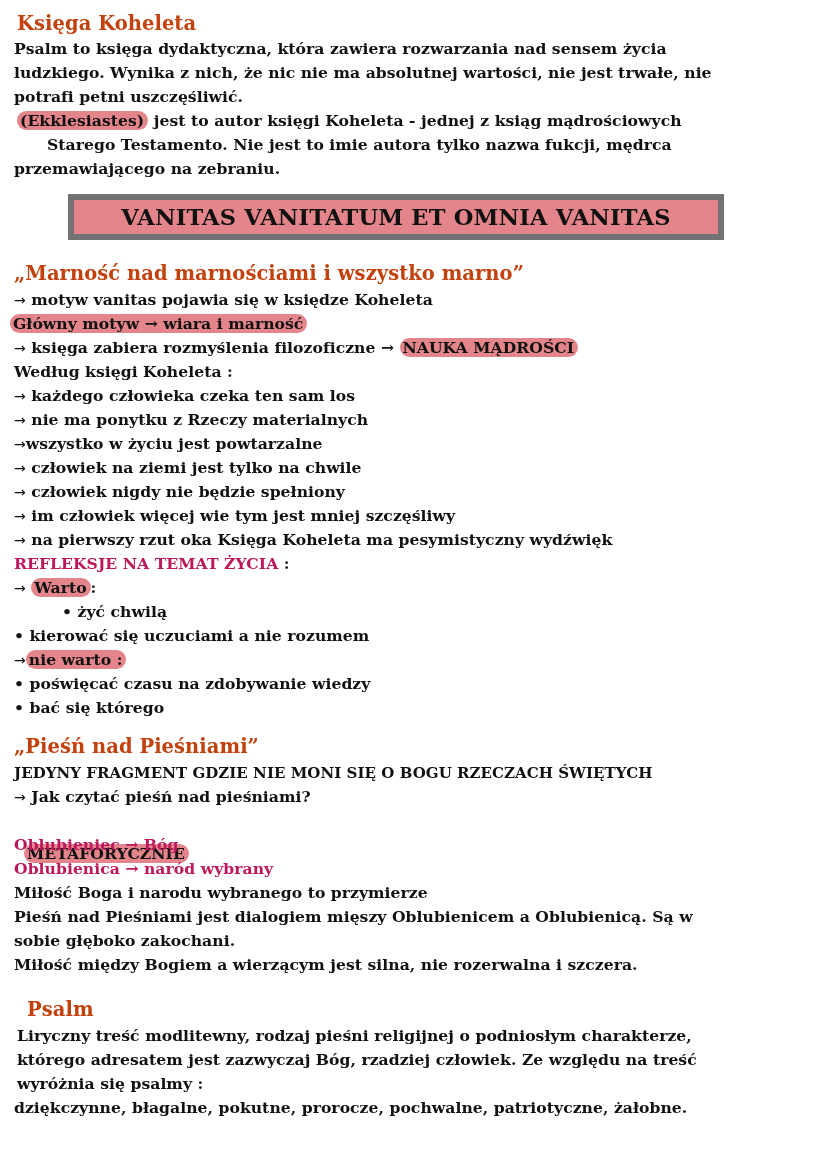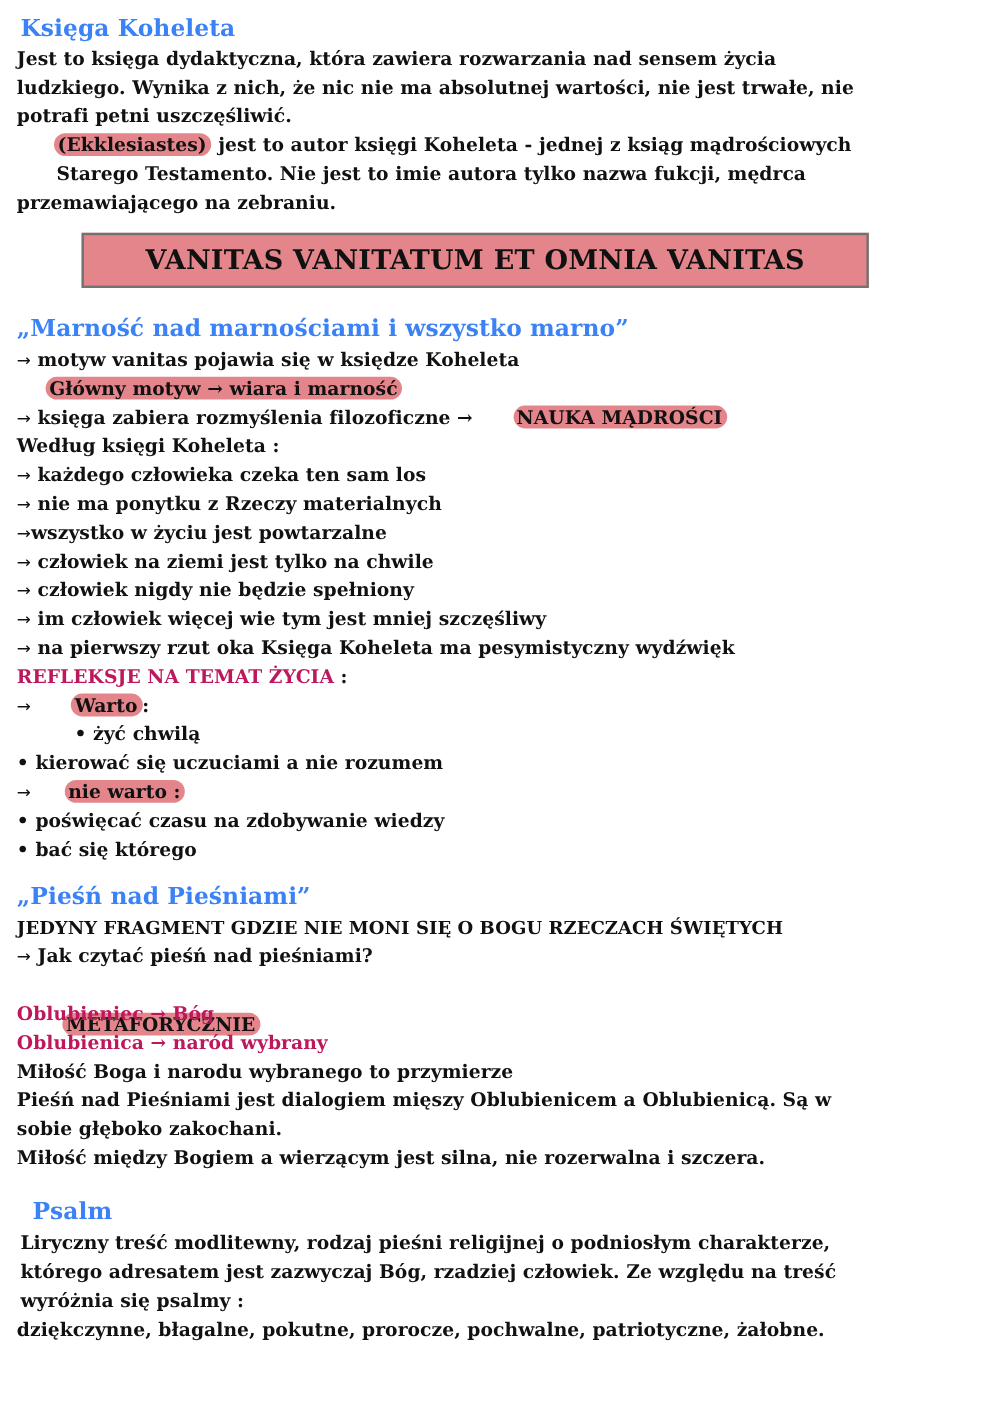--- a/index.html
+++ b/index.html
@@ -9,45 +9,45 @@
     color: #111111;
   }
   .page { position: absolute; left: 0; top: 0; width: 828px; }
   .line {
     position: absolute; left: 14px; white-space: nowrap;
     font-weight: bold; font-size: 15.6px; line-height: 20px;
     letter-spacing: 0.05px;
   }
   .ind { left: 17px; }
   .h-red {
-    color: #3b82f6; font-size: 19.5px; line-height: 24px;
+    color: #c2410c; font-size: 19.5px; line-height: 24px;
   }
   .red { color: #be185d; }
   .hl {
-    background: #e3858a; border-radius: 10px; padding: 0 4px 0 3px; margin-left: 28px;
+    background: #e3858a; border-radius: 10px; padding: 0 4px 0 3px;
   }
   .banner {
     position: absolute; left: 68px; top: 194px; width: 656px; height: 46px;
-    background: #e3858a; border: 2px solid #737373; box-sizing: border-box;
+    background: #e3858a; border: 6px solid #737373; box-sizing: border-box;
     display: flex; align-items: center; justify-content: center;
   }
   .banner span {
     font-family: "DejaVu Serif", serif; font-weight: bold;
     font-size: 22.5px; letter-spacing: 0.2px; color: #111;
     white-space: nowrap;
   }
   .arrow { font-family: "DejaVu Sans", sans-serif; font-weight: normal; font-size: 14px; }
 </style>
 </head>
 <body>
 
 <div class="page">
 
   <div class="line ind h-red" style="top:12px;">Księga Koheleta</div>
-  <div class="line" style="top:39px;">Jest to księga dydaktyczna, która zawiera rozwarzania nad sensem życia</div>
+  <div class="line" style="top:39px;">Psalm to księga dydaktyczna, która zawiera rozwarzania nad sensem życia</div>
   <div class="line" style="top:63px;">ludzkiego. Wynika z nich, że nic nie ma absolutnej wartości, nie jest trwałe, nie</div>
   <div class="line" style="top:87px;">potrafi petni uszczęśliwić.</div>
   <div class="line ind" style="top:111px;">
     <span class="hl">(Ekklesiastes)</span><span> jest to autor księgi Koheleta - jednej z ksiąg mądrościowych</span>
   </div>
   <div class="line" style="top:135px;margin-left:33px;">Starego Testamento. Nie jest to imie autora tylko nazwa fukcji, mędrca</div>
   <div class="line" style="top:159px;">przemawiającego na zebraniu.</div>
 
   <div class="banner">
     <span>VANITAS VANITATUM ET OMNIA VANITAS</span>

